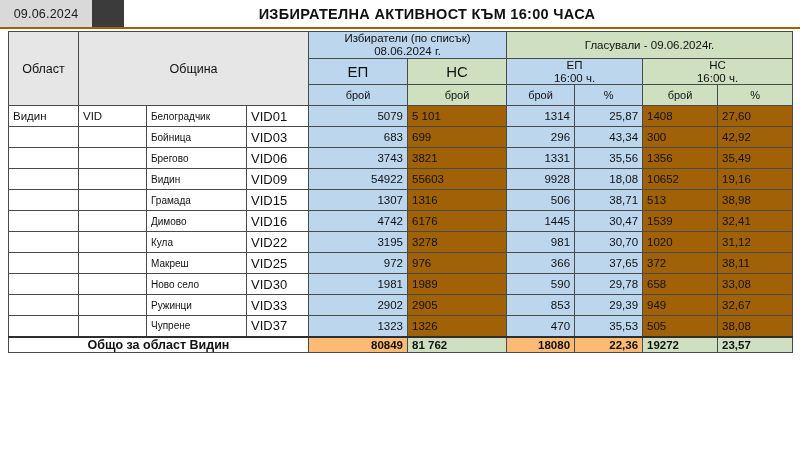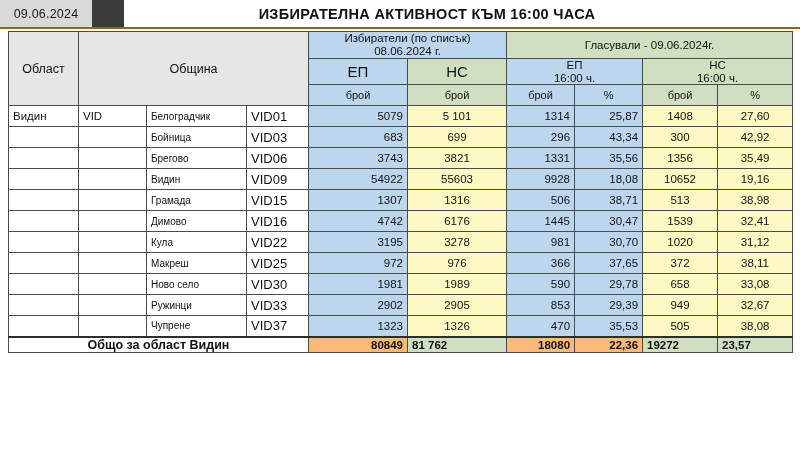--- a/index.html
+++ b/index.html
@@ -140,21 +140,21 @@
     text-align: center;
     font-size: 11px;
   }
   .hdr-region, .hdr-muni {
     background: #e6e6e6;
     text-align: center;
     font-weight: bold;
     font-size: 12.5px;
   }
   .cell-blue { background: #bcd6ee; text-align: right; }
-  .cell-green { background: #fef9c3; text-align: center; }
+  .cell-green { background: #a16207; text-align: left; }
   .cell-white { background: #ffffff; }
   .region-name {
     background: #ffffff;
     font-weight: bold;
     text-align: left;
     font-size: 11.5px;
   }
   .region-code {
     background: #ffffff;
     text-align: left;

